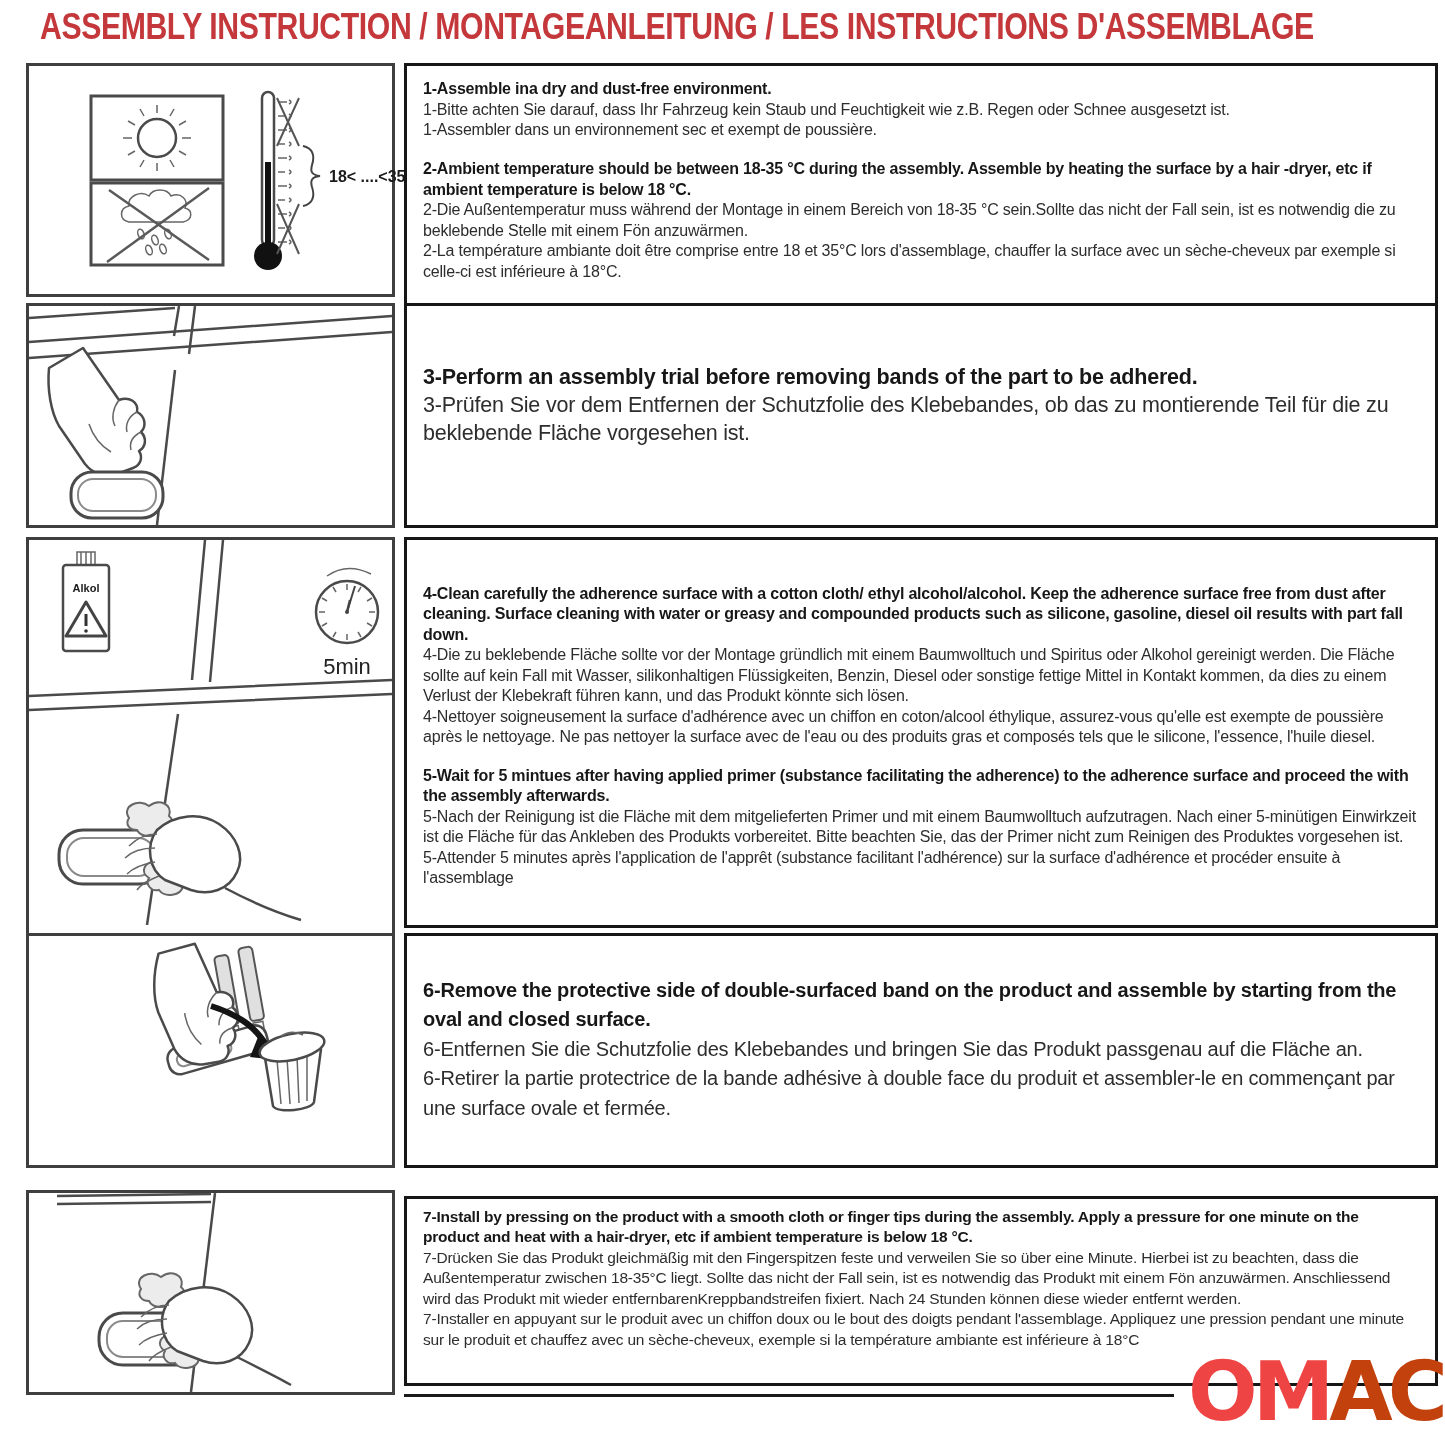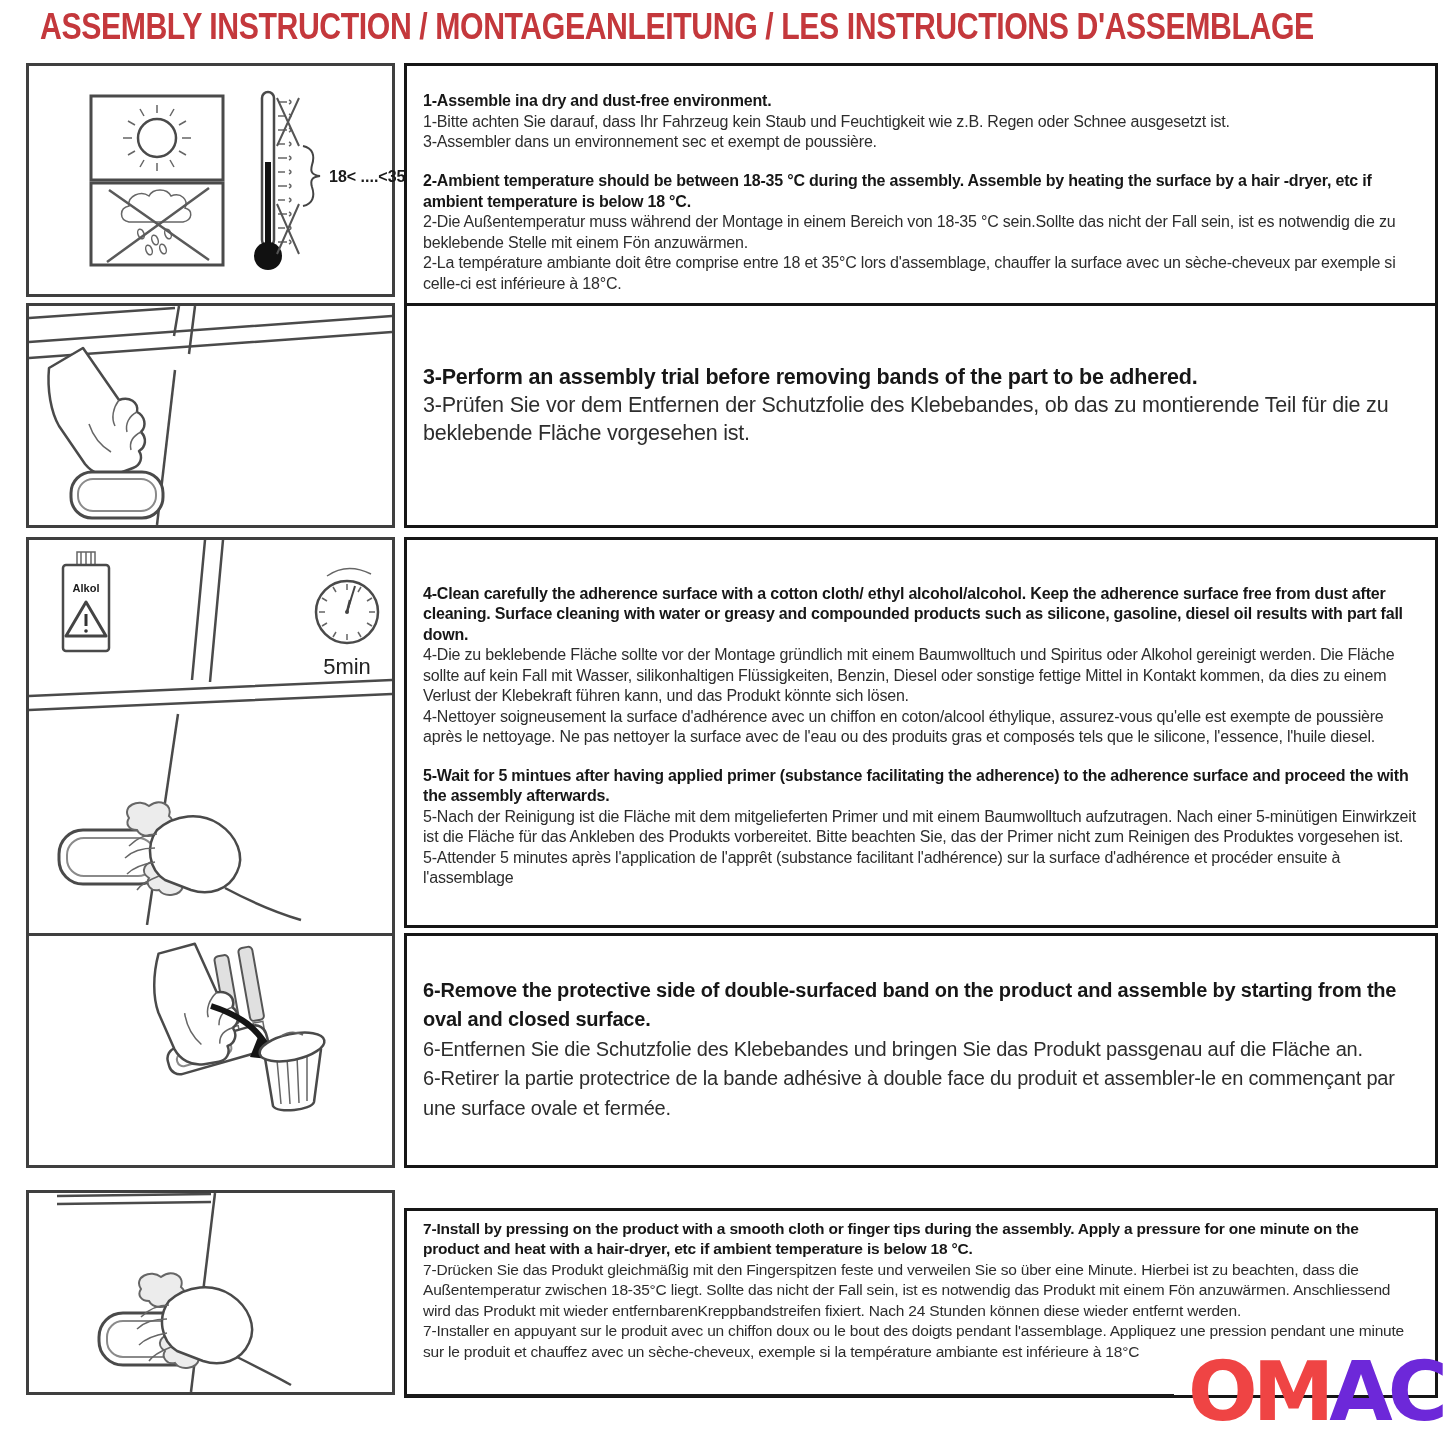--- a/index.html
+++ b/index.html
@@ -9,44 +9,44 @@
          color:#C4383C;white-space:nowrap;transform:scaleX(.84);transform-origin:left center;
          letter-spacing:-.5px;}
   .imgbox{position:absolute;left:26px;width:369px;background:#fff;border:3px solid #3f3f3f;
           box-sizing:border-box;}
   .txtbox{position:absolute;left:404px;width:1034px;background:#fff;border:3px solid #161616;
           box-sizing:border-box;padding:10px 16px;color:#2d2d2d;letter-spacing:-.2px;}
   .txtbox p{margin:0;}
   .lead{font-weight:bold;color:#171717;}
   .sgap{height:18px;}
   
-  #t1{top:63px;height:274px;font-size:16px;line-height:1.29;padding-top:25px;}
+  #t1{top:63px;height:274px;font-size:16px;line-height:1.29;padding-top:13px;}
   #t2{top:303px;height:225px;font-size:21.5px;line-height:1.3;padding-top:58px;}
   #t3{top:537px;height:391px;font-size:16px;line-height:1.28;padding-top:44px;}
   #t4{top:933px;height:235px;font-size:20px;line-height:1.47;padding-top:40px;}
-  #t5{top:1196px;height:190px;font-size:15.5px;line-height:1.32;padding-top:8px;margin-top:12px;}
+  #t5{top:1196px;height:190px;font-size:15.5px;line-height:1.32;padding-top:8px;}
   #i1{top:63px;height:234px;padding-left:36px;}
   #i2{top:303px;height:225px;}
   #i3{top:537px;height:400px;}
   #i4{top:933px;height:235px;}
   #i5{top:1190px;height:205px;}
   
   .ln1{fill:none;stroke:#666;stroke-width:1.5;}
   .ln15{fill:none;stroke:#8a8a8a;stroke-width:2;}
   .ln2{fill:none;stroke:#4a4a4a;stroke-width:2.5;}
   .ln3{fill:#fff;stroke:#4a4a4a;stroke-width:3;}
   .hfill{fill:#fff;stroke:#4a4a4a;stroke-width:2.5;stroke-linejoin:round;}
   .cloth{fill:#ececec;stroke:#666;stroke-width:2;}
   .strip{fill:#e0e0e0;stroke:#555;stroke-width:2;}
   .svglabel{font-family:"Liberation Sans",sans-serif;font-weight:bold;fill:#1a1a1a;}
   #divider{position:absolute;left:404px;top:1394px;width:770px;height:3px;background:#1a1a1a;}
   #logo{position:absolute;left:1188px;top:1350px;font-size:82px;font-weight:bold;
         letter-spacing:-5px;line-height:84px;font-family:"DejaVu Sans",sans-serif;white-space:nowrap;}
   #logo .lb{color:#ef4444;}
-  #logo .lr{color:#6d28d9;}
+  #logo .lr{color:#c2410c;}
 </style>
 </head>
 <body>
 
 <div id="page">
 
   <div id="title">ASSEMBLY INSTRUCTION / MONTAGEANLEITUNG / LES INSTRUCTIONS D'ASSEMBLAGE</div>
 
   <div class="imgbox" id="i1">
     <svg viewBox="0 0 363 228" width="363" height="228">
@@ -80,21 +80,21 @@
         <path d="M212,32 L234,80 M234,32 L212,80" stroke="#555" stroke-width="2" fill="none"></path>
         <path d="M212,138 L234,188 M234,138 L212,188" stroke="#555" stroke-width="2" fill="none"></path>
         <path d="M238,80 C248,82 250,90 247,99 C245,106 247,109 255,110 C247,111 245,114 247,121 C250,130 248,138 238,140" stroke="#444" stroke-width="2" fill="none"></path>
         <text x="264" y="116" font-size="16" class="svglabel">18&lt; ....&lt;35 C</text>
       </g>
     </svg>
   </div>
   <div class="txtbox" id="t1">
     <p class="lead">1-Assemble ina dry and dust-free environment.</p>
     <p>1-Bitte achten Sie darauf, dass Ihr Fahrzeug kein Staub und Feuchtigkeit wie z.B. Regen oder Schnee ausgesetzt ist.</p>
-    <p>3-Assembler dans un environnement sec et exempt de poussière.</p>
+    <p>1-Assembler dans un environnement sec et exempt de poussière.</p>
     <div class="sgap"></div>
     <p class="lead">2-Ambient temperature should be between 18-35 °C  during the assembly. Assemble by heating the surface by a hair -dryer, etc if ambient temperature is below 18 °C.</p>
     <p>2-Die Außentemperatur muss während der Montage in einem Bereich von 18-35 °C  sein.Sollte das nicht der Fall sein, ist es notwendig die zu beklebende Stelle mit einem Fön anzuwärmen.</p>
     <p>2-La température ambiante doit être comprise entre 18 et 35°C lors d'assemblage, chauffer la surface avec un sèche-cheveux par exemple si celle-ci est inférieure à 18°C.</p>
   </div>
 
   <div class="imgbox" id="i2">
     <svg viewBox="0 0 363 219" width="363" height="219">
       <g class="ln2">
         <path d="M0,12 L146,2 M0,36 L363,10 M0,52 L363,26"></path>

